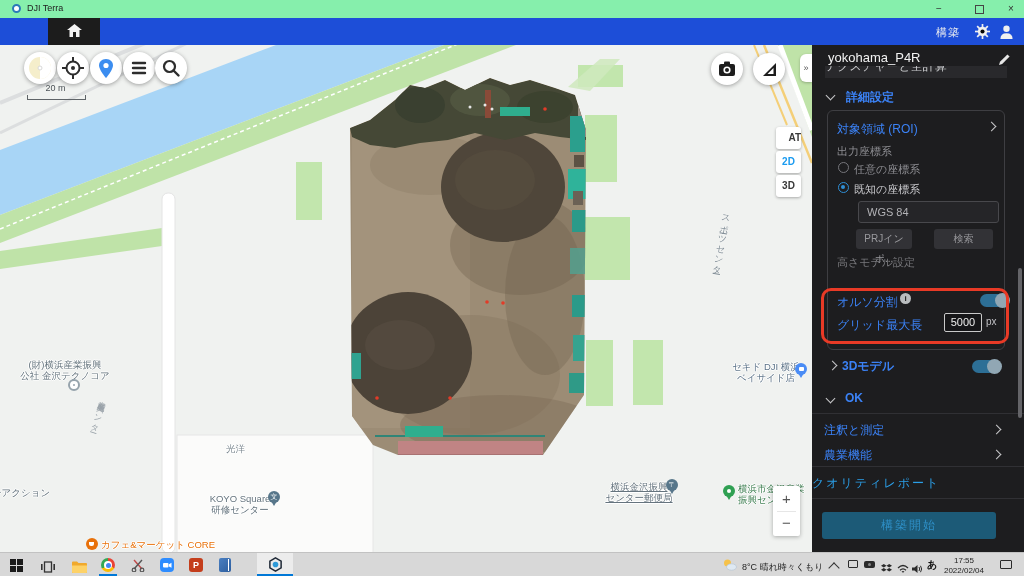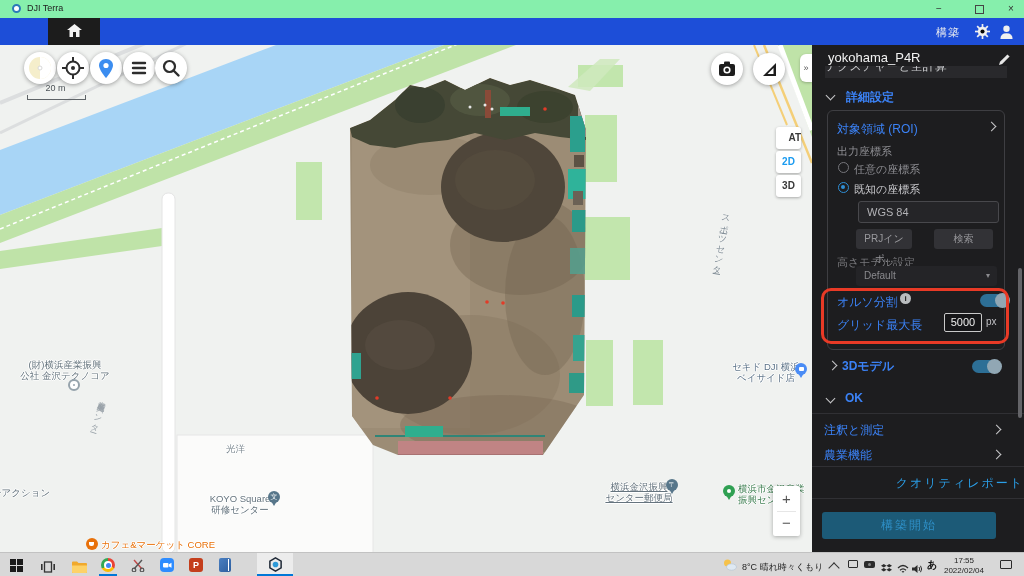--- a/index.html
+++ b/index.html
@@ -316,24 +316,20 @@
         <span class="abs plabel" style="left:16px;top:0;white-space:nowrap;">任意の座標系</span>
       </div>
       <div class="abs" style="left:10px;top:71px;">
         <span class="radio sel abs" style="left:0;top:0;"></span>
         <span class="abs plabel" style="left:16px;top:0;color:#c9c9cd;white-space:nowrap;">既知の座標系</span>
       </div>
       <div class="abs" style="left:24px;top:90px;width:141px;height:22px;background:#252528;border:1px solid #48484c;border-radius:3px;box-sizing:border-box;line-height:20px;padding-left:8px;font-size:11px;color:#b2b2b6;margin-left:6px;">WGS 84</div>
       <div class="abs" style="left:28px;top:118px;width:56px;height:20px;background:#323236;border-radius:3px;text-align:center;line-height:20px;font-size:10px;color:#9a9a9e;">PRJインポ...</div>
       <div class="abs" style="left:106px;top:118px;width:59px;height:20px;background:#323236;border-radius:3px;text-align:center;line-height:20px;font-size:10px;color:#9a9a9e;">検索</div>
       <div class="abs plabel" style="left:9px;top:144px;color:#77777b;">高さモデル設定</div>
-      <div class="abs" style="left:28px;top:155px;width:141px;height:20px;background:#242427;border-radius:3px;line-height:20px;padding-left:8px;font-size:10px;color:#8a8a8e;box-sizing:border-box;">
-        <span>Default</span>
-        <span class="abs" style="right:7px;top:0;font-size:8px;color:#8a8a8e;">▾</span>
-      </div>
 
       <div class="abs" style="left:9px;top:181px;width:160px;height:16px;">
         <span class="ptext">オルソ分割</span>
         <span class="abs" style="left:63px;top:1px;width:11px;height:11px;border-radius:50%;background:#b9bcbe;color:#222;font-size:8px;font-weight:bold;text-align:center;line-height:11px;">i</span>
         <span class="abs toggle" style="left:143px;top:2px;">
             <span class="knob"></span>
           </span>
       </div>
 
       <div class="abs" style="left:9px;top:204px;width:160px;height:20px;">
@@ -362,21 +358,21 @@
       <span class="abs ptext" style="left:12px;top:5px;">注釈と測定</span>
       <span class="chev right abs" style="right:24px;top:9px;"></span>
     </div>
     <div class="abs" style="left:0;top:397px;width:212px;height:24px;">
       <span class="abs ptext" style="left:12px;top:5px;">農業機能</span>
       <span class="chev right abs" style="right:24px;top:9px;"></span>
     </div>
 
     <div class="abs pdivider" style="top:421px;"></div>
 
-    <div class="abs" style="left:0;top:430px;width:212px;text-align:right;font-size:12px;color:#2b9fe8;letter-spacing:2px;">クオリティレポート</div>
+    <div class="abs" style="left:0;top:430px;width:212px;text-align:left;font-size:12px;color:#2b9fe8;letter-spacing:2px;">クオリティレポート</div>
 
     <div class="abs pdivider" style="top:453px;"></div>
 
     <div class="abs" style="left:10px;top:467px;width:174px;height:27px;background:#1c5a77;border-radius:3px;text-align:center;line-height:27px;font-size:12px;color:#2e8fc6;letter-spacing:2px;">構築開始</div>
 
     <div class="abs" style="left:206px;top:223px;width:4px;height:150px;background:#646468;border-radius:2px;"></div>
   </div>
 
   <div class="abs" id="redbox"></div>
 

